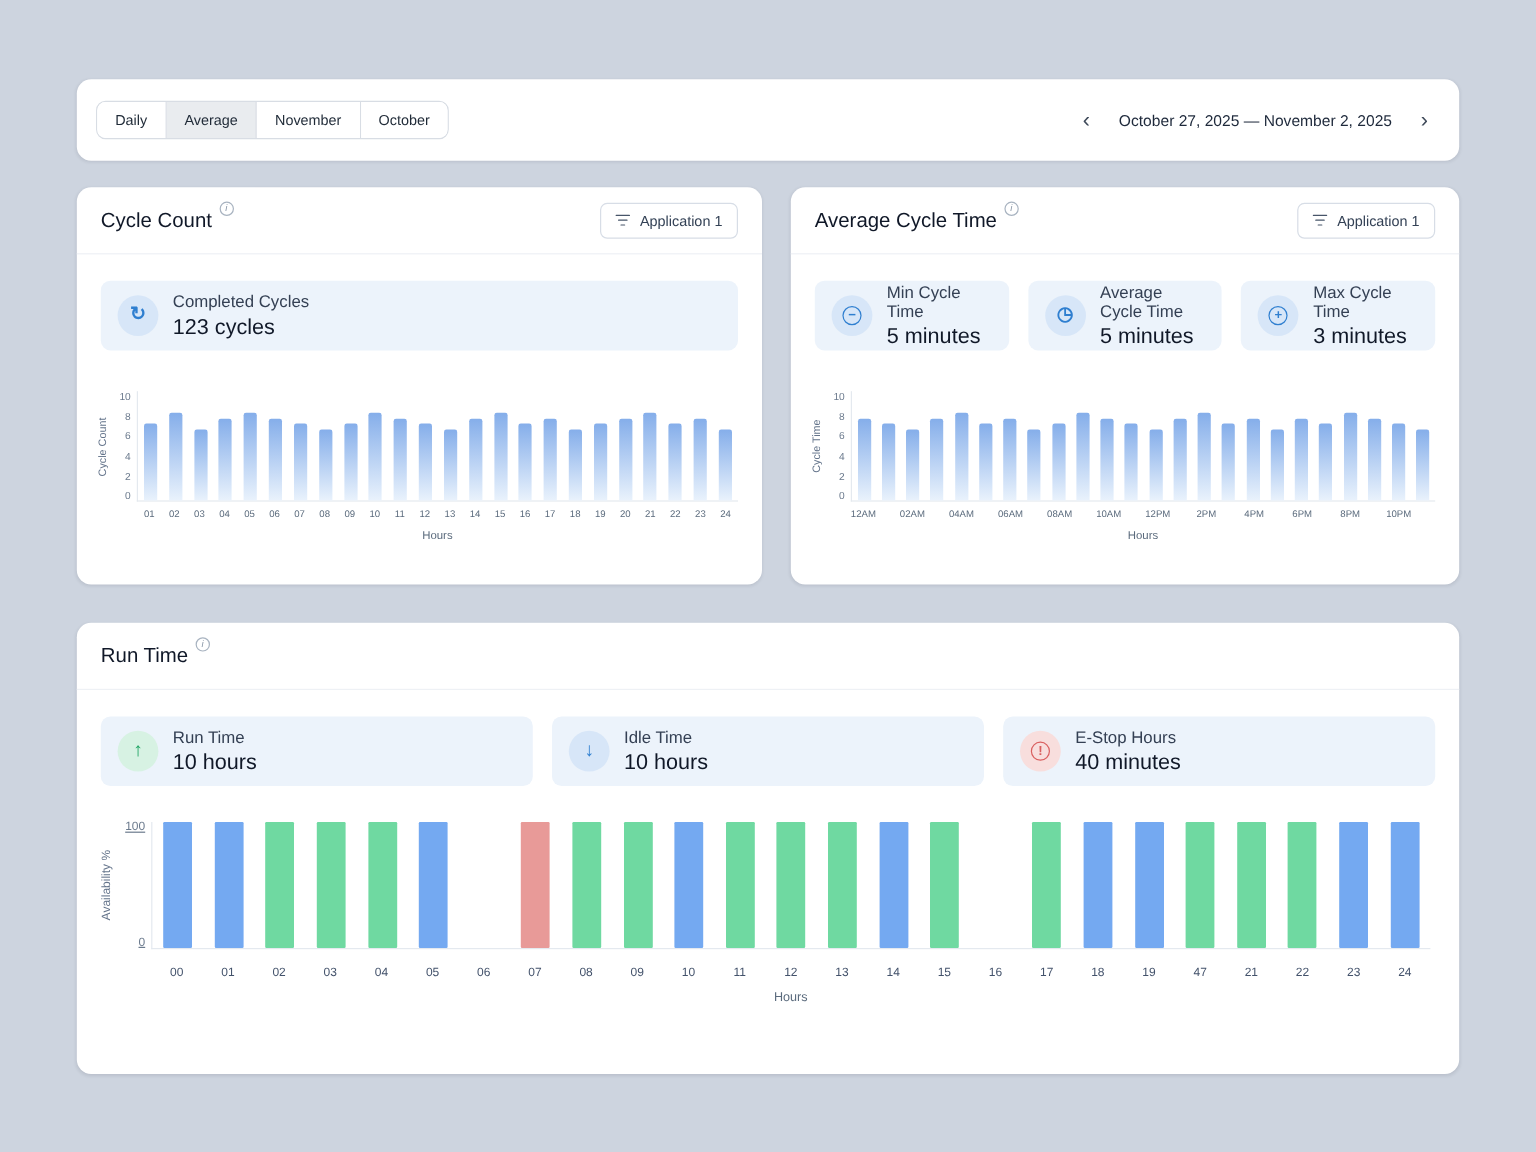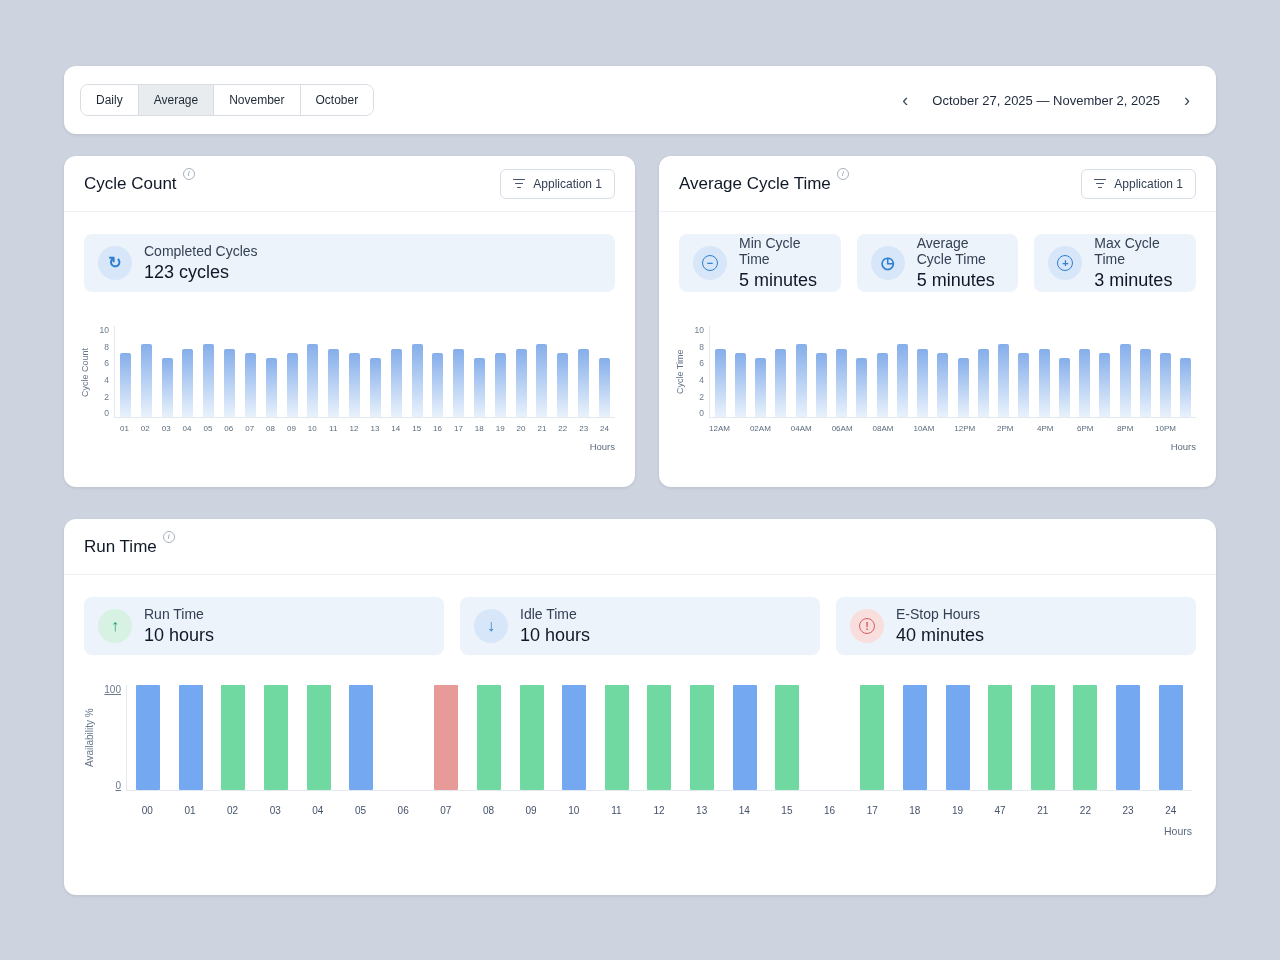--- a/index.html
+++ b/index.html
@@ -124,21 +124,21 @@
   .slot { flex:1; height:100%; display:flex; align-items:flex-end; justify-content:center; }
   .bar { width:var(--bw); border-radius:2px 2px 0 0; }
   .chart-big .bar { border-radius:1px; }
   .xlabels { display:flex; margin-top:6px; }
   .chart-big .xlabels { margin-top:14px; }
   .xlab {
     flex:1; text-align:center; font-size:var(--xfs);
     color:#5b6b7d; white-space:nowrap;
   }
   .chart-big .xlab { color:#43526b; }
-  .xtitle { text-align:right; font-size:9.5px; color:#5b6b7d; margin-top:8px; }
+  .xtitle { text-align:center; font-size:9.5px; color:#5b6b7d; margin-top:8px; }
   .chart-big .xtitle { font-size:10.5px; margin-top:9px; }
 </style>
 </head>
 <body>
 
 <div class="page">
 
   <div class="card toolbar-card">
     <div class="segmented">
       <button class="seg">Daily</button>

